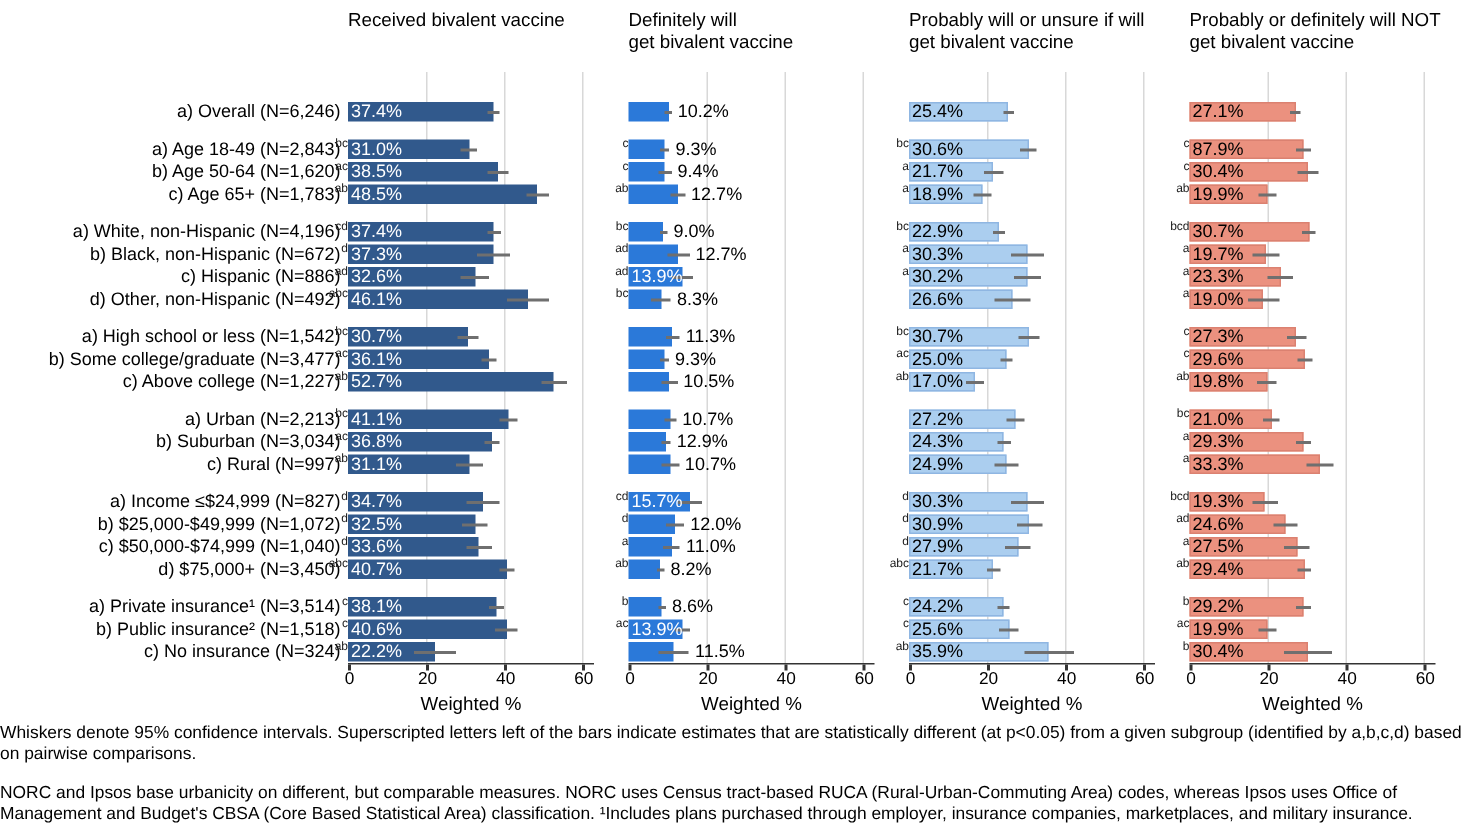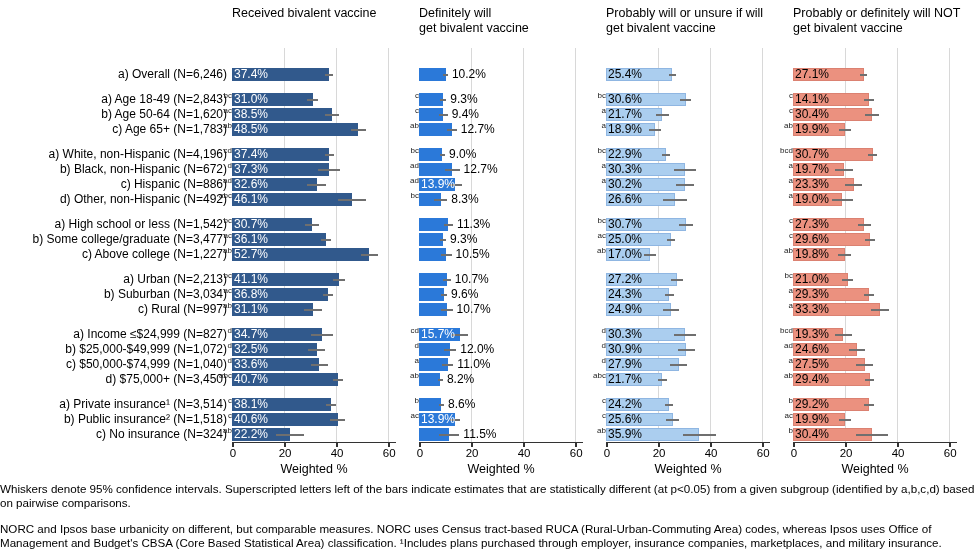--- a/index.html
+++ b/index.html
@@ -334,21 +334,21 @@
           </div>
           <div class="group">
             <div class="bar-row">
               <div class="bar" style="width: 27.854px; background: rgb(43, 121, 217);"></div>
               <div class="whisker" style="left: 23.9492px; width: 7.80952px;"></div>
               <span class="val" style="left: 35.7587px;">10.7%</span>
             </div>
             <div class="bar-row">
               <div class="bar" style="width: 24.9905px; background: rgb(43, 121, 217);"></div>
               <div class="whisker" style="left: 21.8667px; width: 6.24762px;"></div>
-              <span class="val" style="left: 32.1143px;">9.6%</span>
+              <span class="val" style="left: 32.1143px;">12.9%</span>
             </div>
             <div class="bar-row">
               <div class="bar" style="width: 27.854px; background: rgb(43, 121, 217);"></div>
               <div class="whisker" style="left: 22.127px; width: 11.454px;"></div>
               <span class="val" style="left: 37.581px;">10.7%</span>
             </div>
           </div>
           <div class="group">
             <div class="bar-row">
               <span class="sup">cd</span>
@@ -574,21 +574,21 @@
               <div class="bar" style="width: 70.546px; background: rgb(235, 145, 127); border: 1px solid rgb(219, 129, 113);"></div>
               <div class="whisker" style="left: 67.1619px; width: 6.76825px;"></div>
               <span class="val inside">27.1%</span>
             </div>
           </div>
           <div class="group">
             <div class="bar-row">
               <span class="sup">c</span>
               <div class="bar" style="width: 75.7524px; background: rgb(235, 145, 127); border: 1px solid rgb(219, 129, 113);"></div>
               <div class="whisker" style="left: 70.546px; width: 10.4127px;"></div>
-              <span class="val inside">14.1%</span>
+              <span class="val inside">87.9%</span>
             </div>
             <div class="bar-row">
               <span class="sup">c</span>
               <div class="bar" style="width: 79.1365px; background: rgb(235, 145, 127); border: 1px solid rgb(219, 129, 113);"></div>
               <div class="whisker" style="left: 72.3683px; width: 13.5365px;"></div>
               <span class="val inside">30.4%</span>
             </div>
             <div class="bar-row">
               <span class="sup">ab</span>
               <div class="bar" style="width: 51.8032px; background: rgb(235, 145, 127); border: 1px solid rgb(219, 129, 113);"></div>

